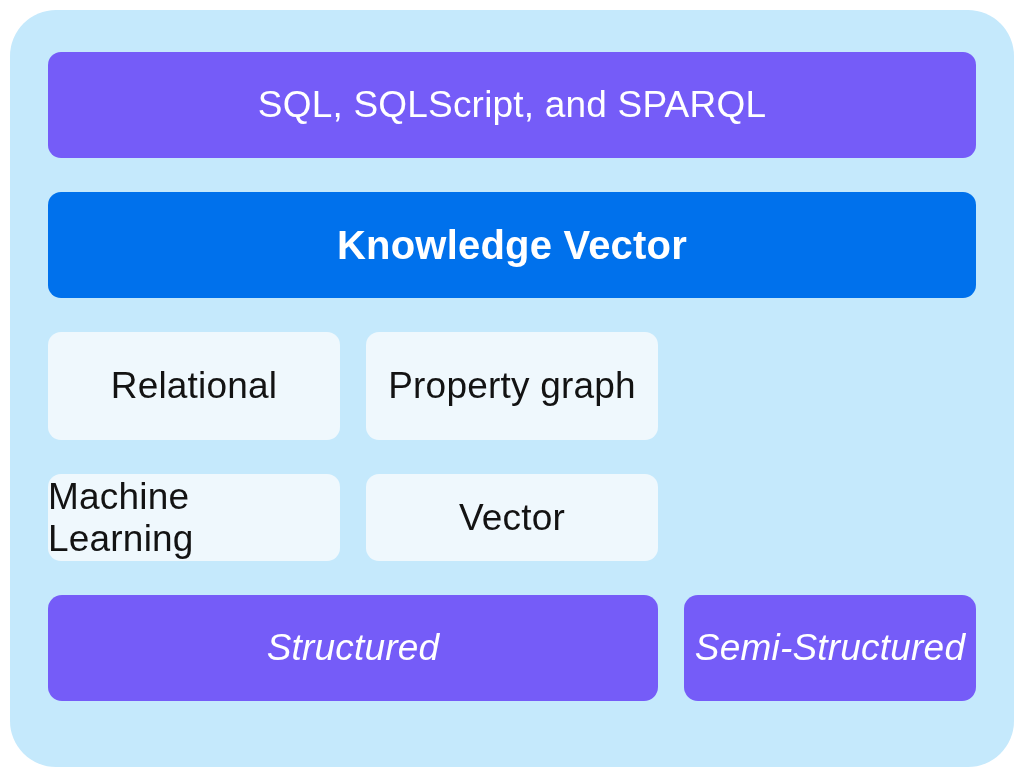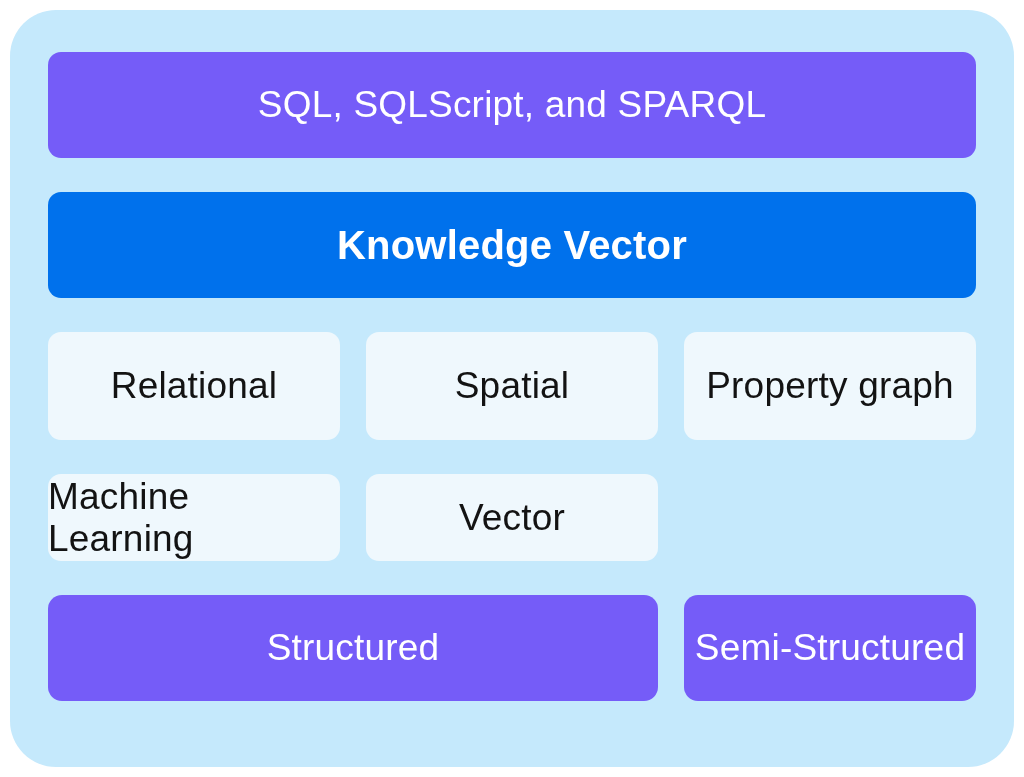--- a/index.html
+++ b/index.html
@@ -65,42 +65,40 @@
     display:flex;
     align-items:center;
     justify-content:center;
     font-size:37px;
     letter-spacing:.2px;
   }
   .cell-purple{
     background:var(--purple);
     color:var(--light-text);
     border-radius:14px;
+    font-style:italic;
   }
   .span-2{grid-column:span 2;}
 </style>
 </head>
 <body>
 
 <div class="container">
 
   <div class="bar bar-purple">
     <span>SQL, SQLScript, and SPARQL</span>
   </div>
 
   <div class="bar bar-blue">
     <span>Knowledge Vector</span>
   </div>
 
   <div class="grid grid-row1">
     <div class="cell">
       <span>Relational</span>
-    </div>
-    <div class="cell">
-      <span>Spatial</span>
     </div>
     <div class="cell">
       <span>Property graph</span>
     </div>
   </div>
 
   <div class="grid grid-row2">
     <div class="cell">
       <span>Machine Learning</span>
     </div>

